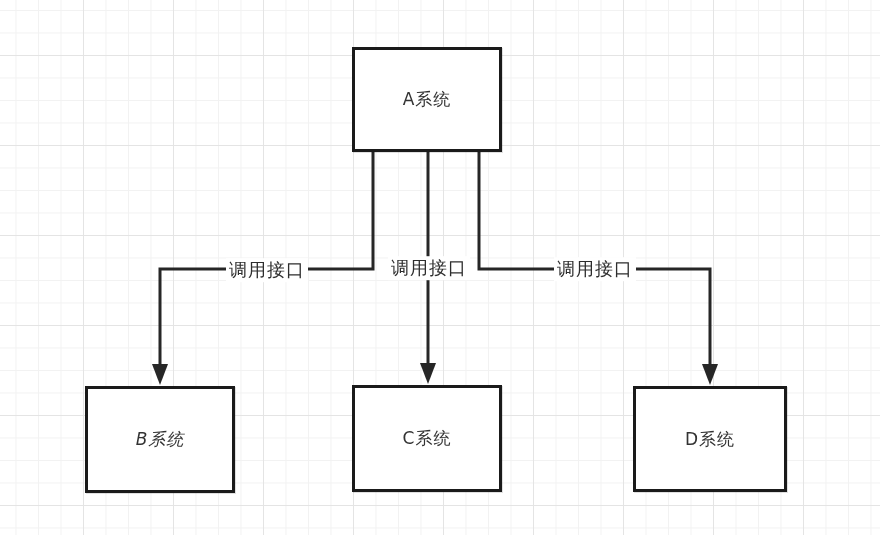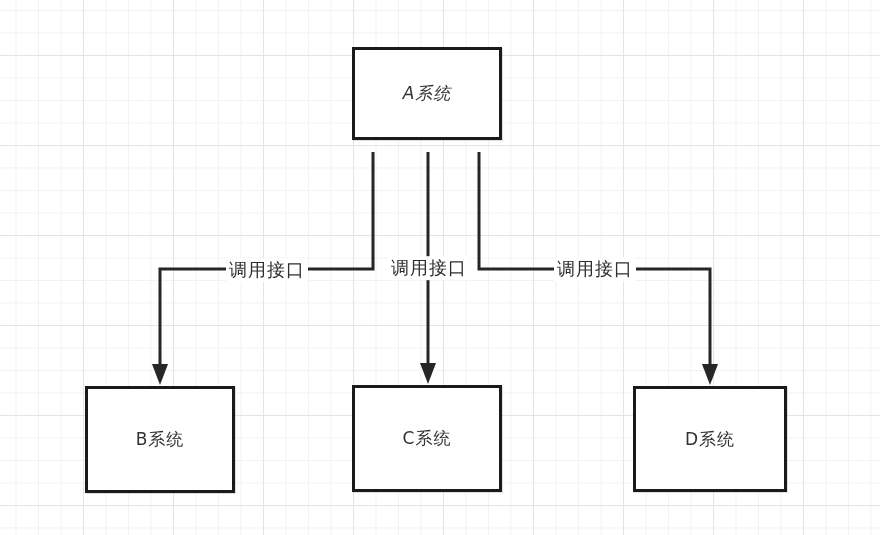--- a/index.html
+++ b/index.html
@@ -47,22 +47,22 @@
     background: #ffffff;
     border: 3px solid #1a1a1a;
     box-shadow: 1px 1px 0 rgba(0,0,0,0.12);
     display: flex;
     align-items: center;
     justify-content: center;
     color: #333333;
     font-size: 17px;
     letter-spacing: 1px;
   }
-  .node-a { left: 352px; top: 47px;  width: 150px; height: 93px; font-style: italic; }
-  .node-b { left: 85px;  top: 386px; width: 150px; height: 107px; }
+  .node-a { left: 352px; top: 47px;  width: 150px; height: 105px; }
+  .node-b { left: 85px;  top: 386px; width: 150px; height: 107px; font-style: italic; }
   .node-c { left: 352px; top: 385px; width: 150px; height: 107px; }
   .node-d { left: 633px; top: 386px; width: 154px; height: 106px; }
   .edge-label {
     position: absolute;
     transform: translate(-50%, -50%);
     background: #ffffff;
     color: #2d2d2d;
     font-size: 18px;
     line-height: 1.2;
     padding: 1px 3px;

